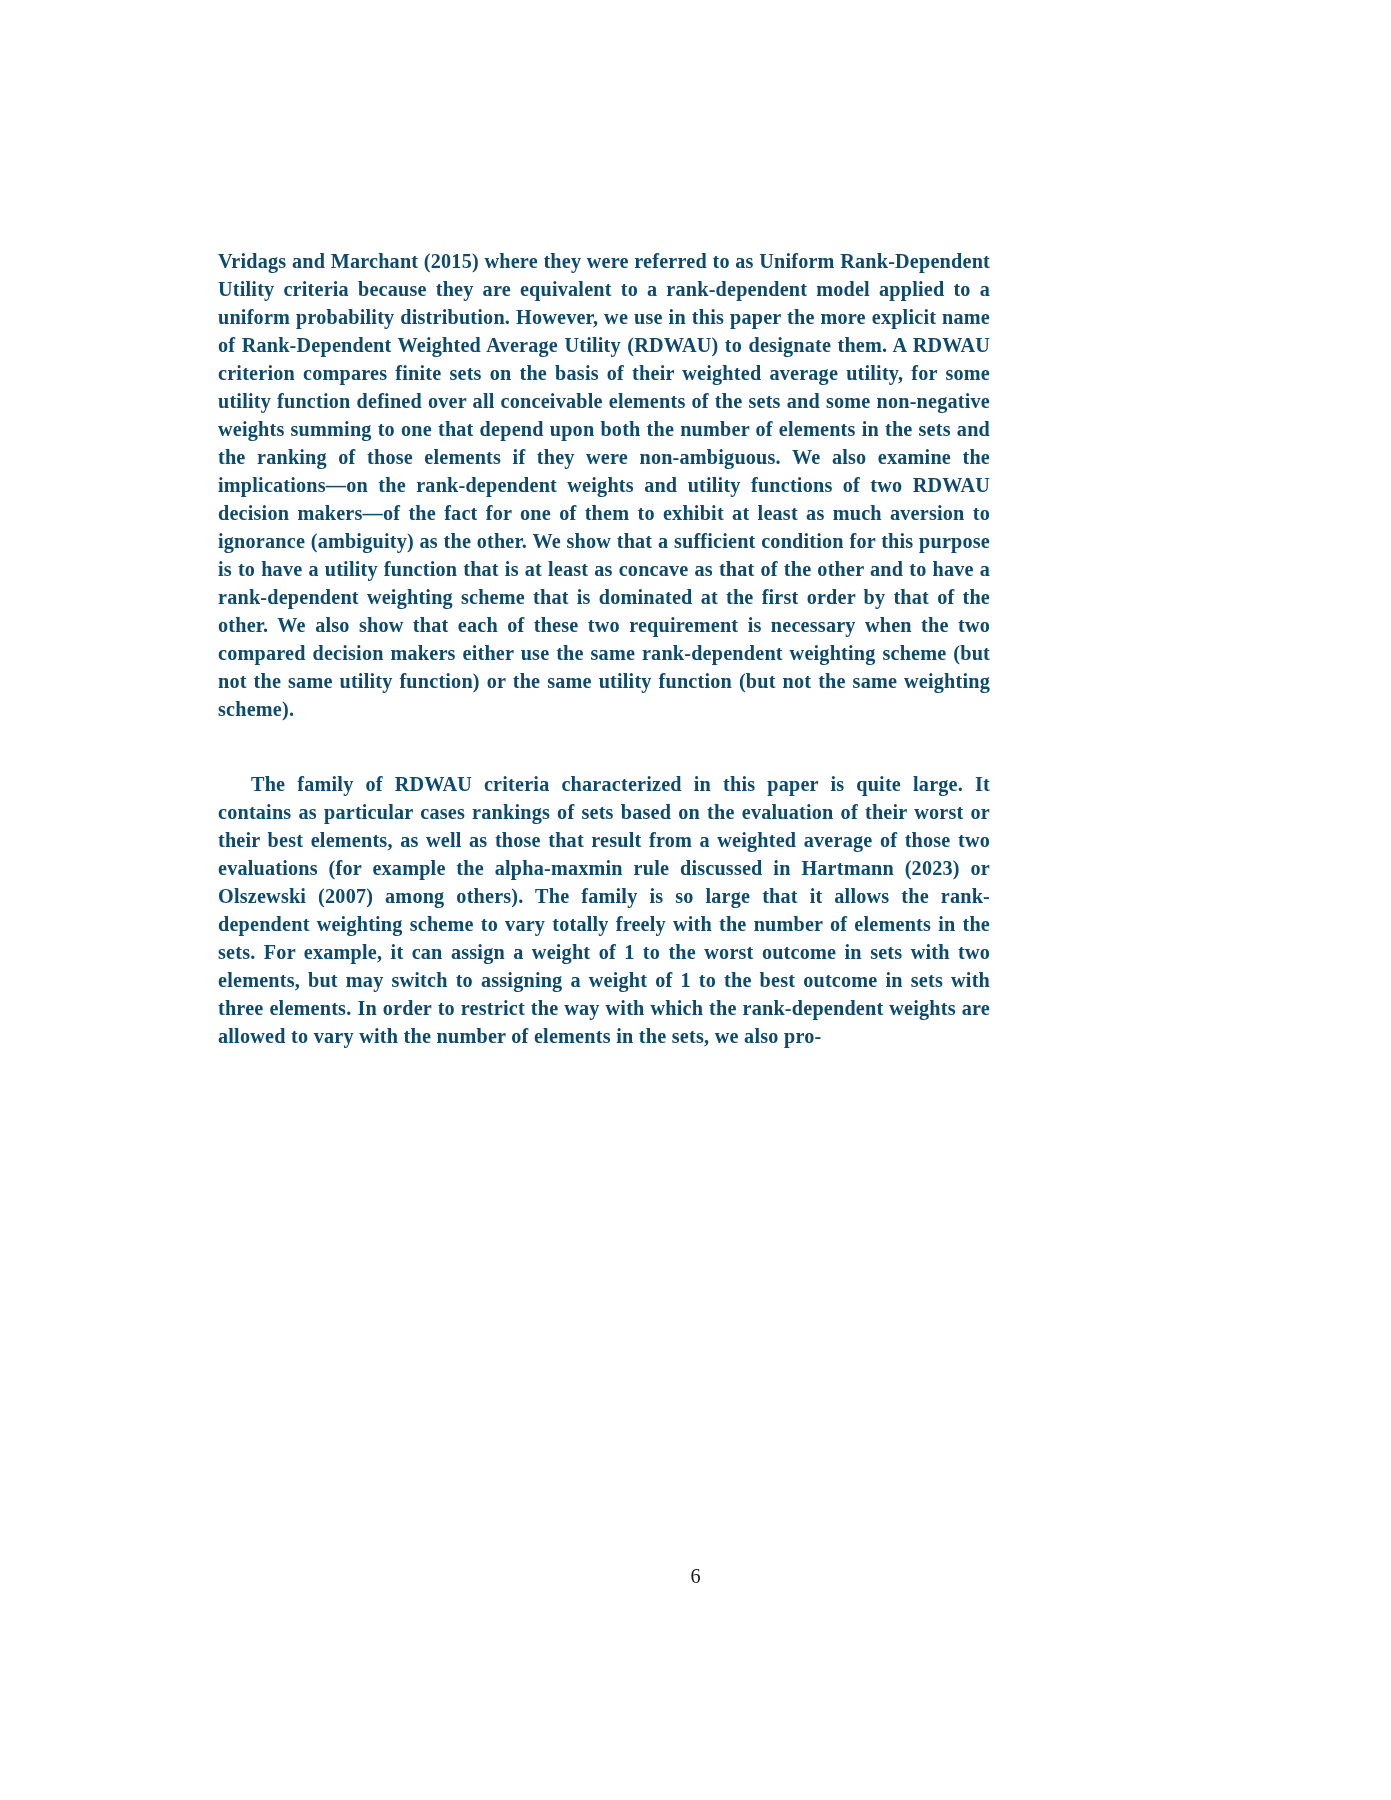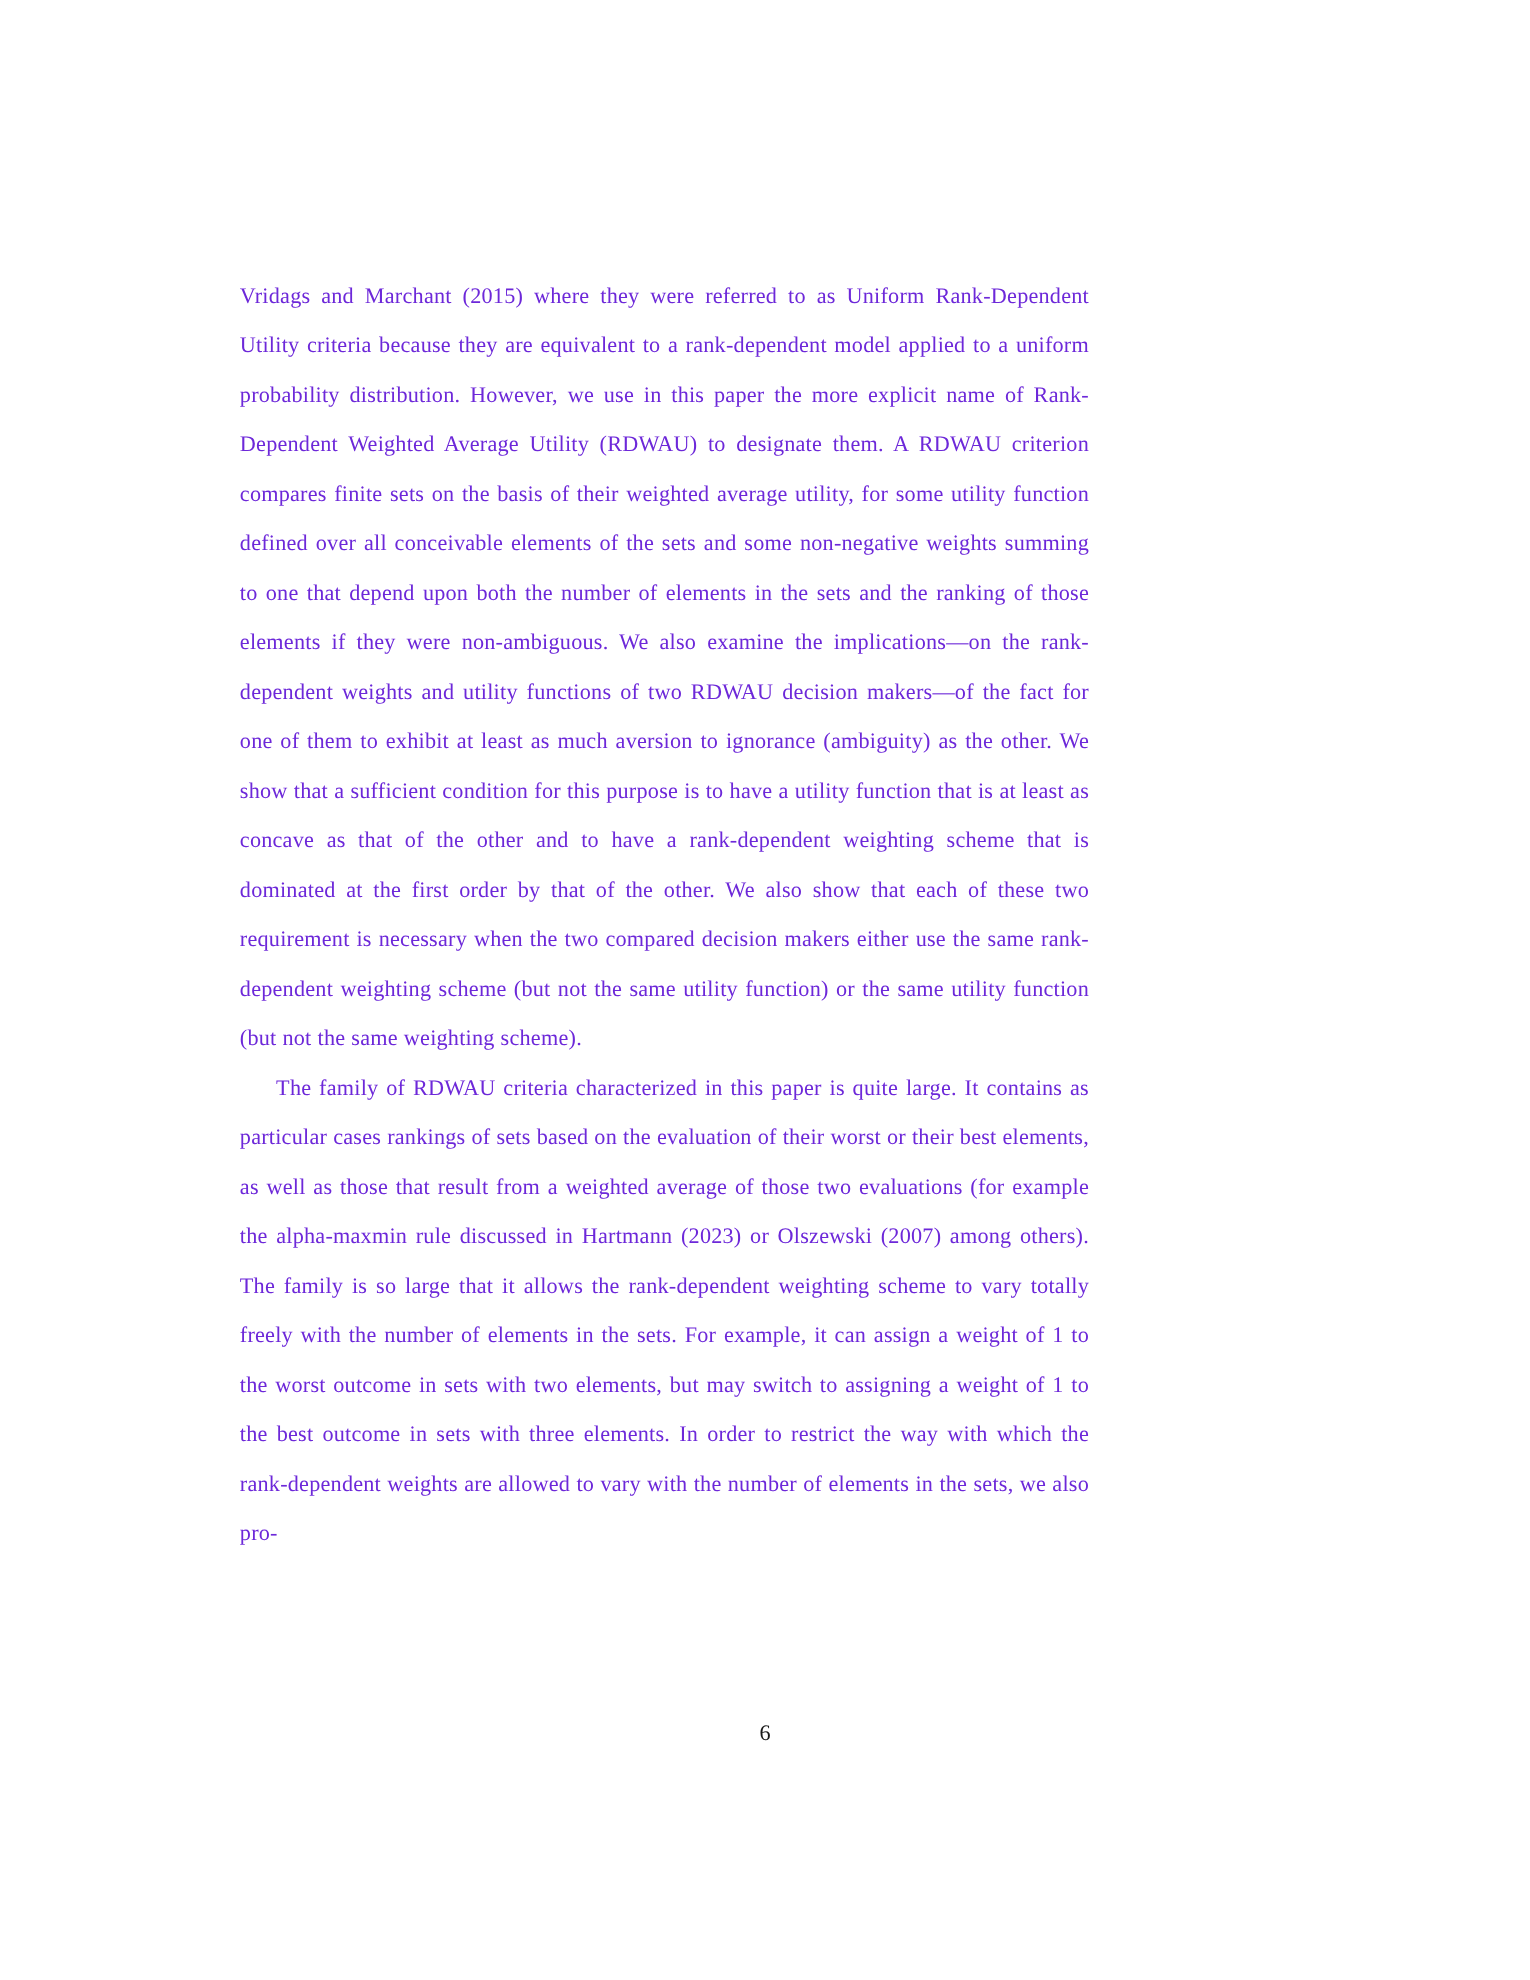--- a/index.html
+++ b/index.html
@@ -23,31 +23,33 @@
   .textblock {
     position: absolute;
     left: 218px;
     top: 247px;
     width: 772px;
   }
 
   .para {
     margin: 0;
     font-size: 20.2px;
-    line-height: 45px;
+    line-height: 28px;
     text-align: justify;
     text-justify: inter-word;
     letter-spacing: 0.01em;
     word-spacing: 0.01em;
-    color: #6d28d9;
+    color: #0c4a6e;
+    font-weight: bold;
     -webkit-font-smoothing: antialiased;
   }
 
   .para + .para {
     text-indent: 33px;
+    margin-top: 47px;
   }
 
   
 
   .folio {
     position: absolute;
     top: 1562px;
     left: 0;
     width: 1391px;
     text-align: center;

